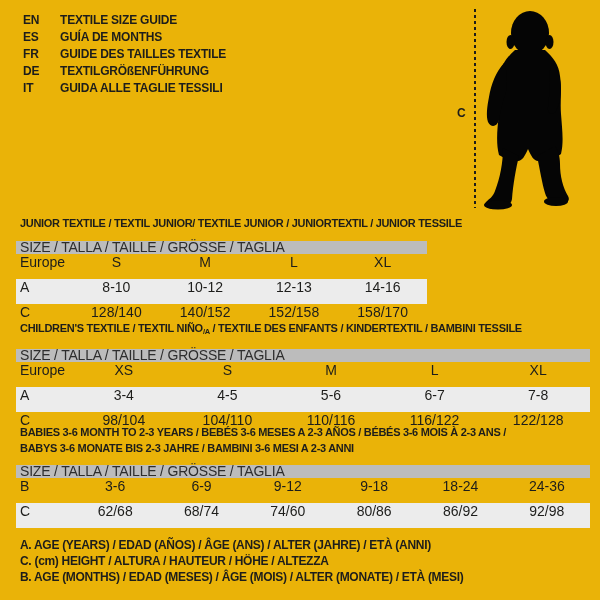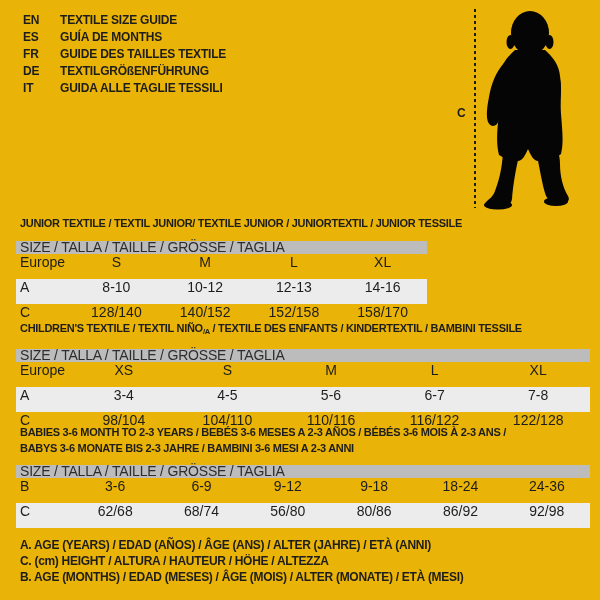--- a/index.html
+++ b/index.html
@@ -157,21 +157,21 @@
       <div class="val">6-9</div>
       <div class="val">9-12</div>
       <div class="val">9-18</div>
       <div class="val">18-24</div>
       <div class="val">24-36</div>
     </div>
     <div class="trow stripe">
       <div class="lbl">C</div>
       <div class="val">62/68</div>
       <div class="val">68/74</div>
-      <div class="val">56/80</div>
+      <div class="val">74/60</div>
       <div class="val">80/86</div>
       <div class="val">86/92</div>
       <div class="val">92/98</div>
     </div>
   </div>
 
   <div class="abs notes">
     <div>A. AGE (YEARS) / EDAD (AÑOS) / ÂGE (ANS) / ALTER (JAHRE) / ETÀ (ANNI)</div>
     <div>C. (cm) HEIGHT / ALTURA / HAUTEUR / HÖHE / ALTEZZA</div>
     <div>B. AGE (MONTHS) / EDAD (MESES) / ÂGE (MOIS) / ALTER (MONATE) / ETÀ (MESI)</div>

